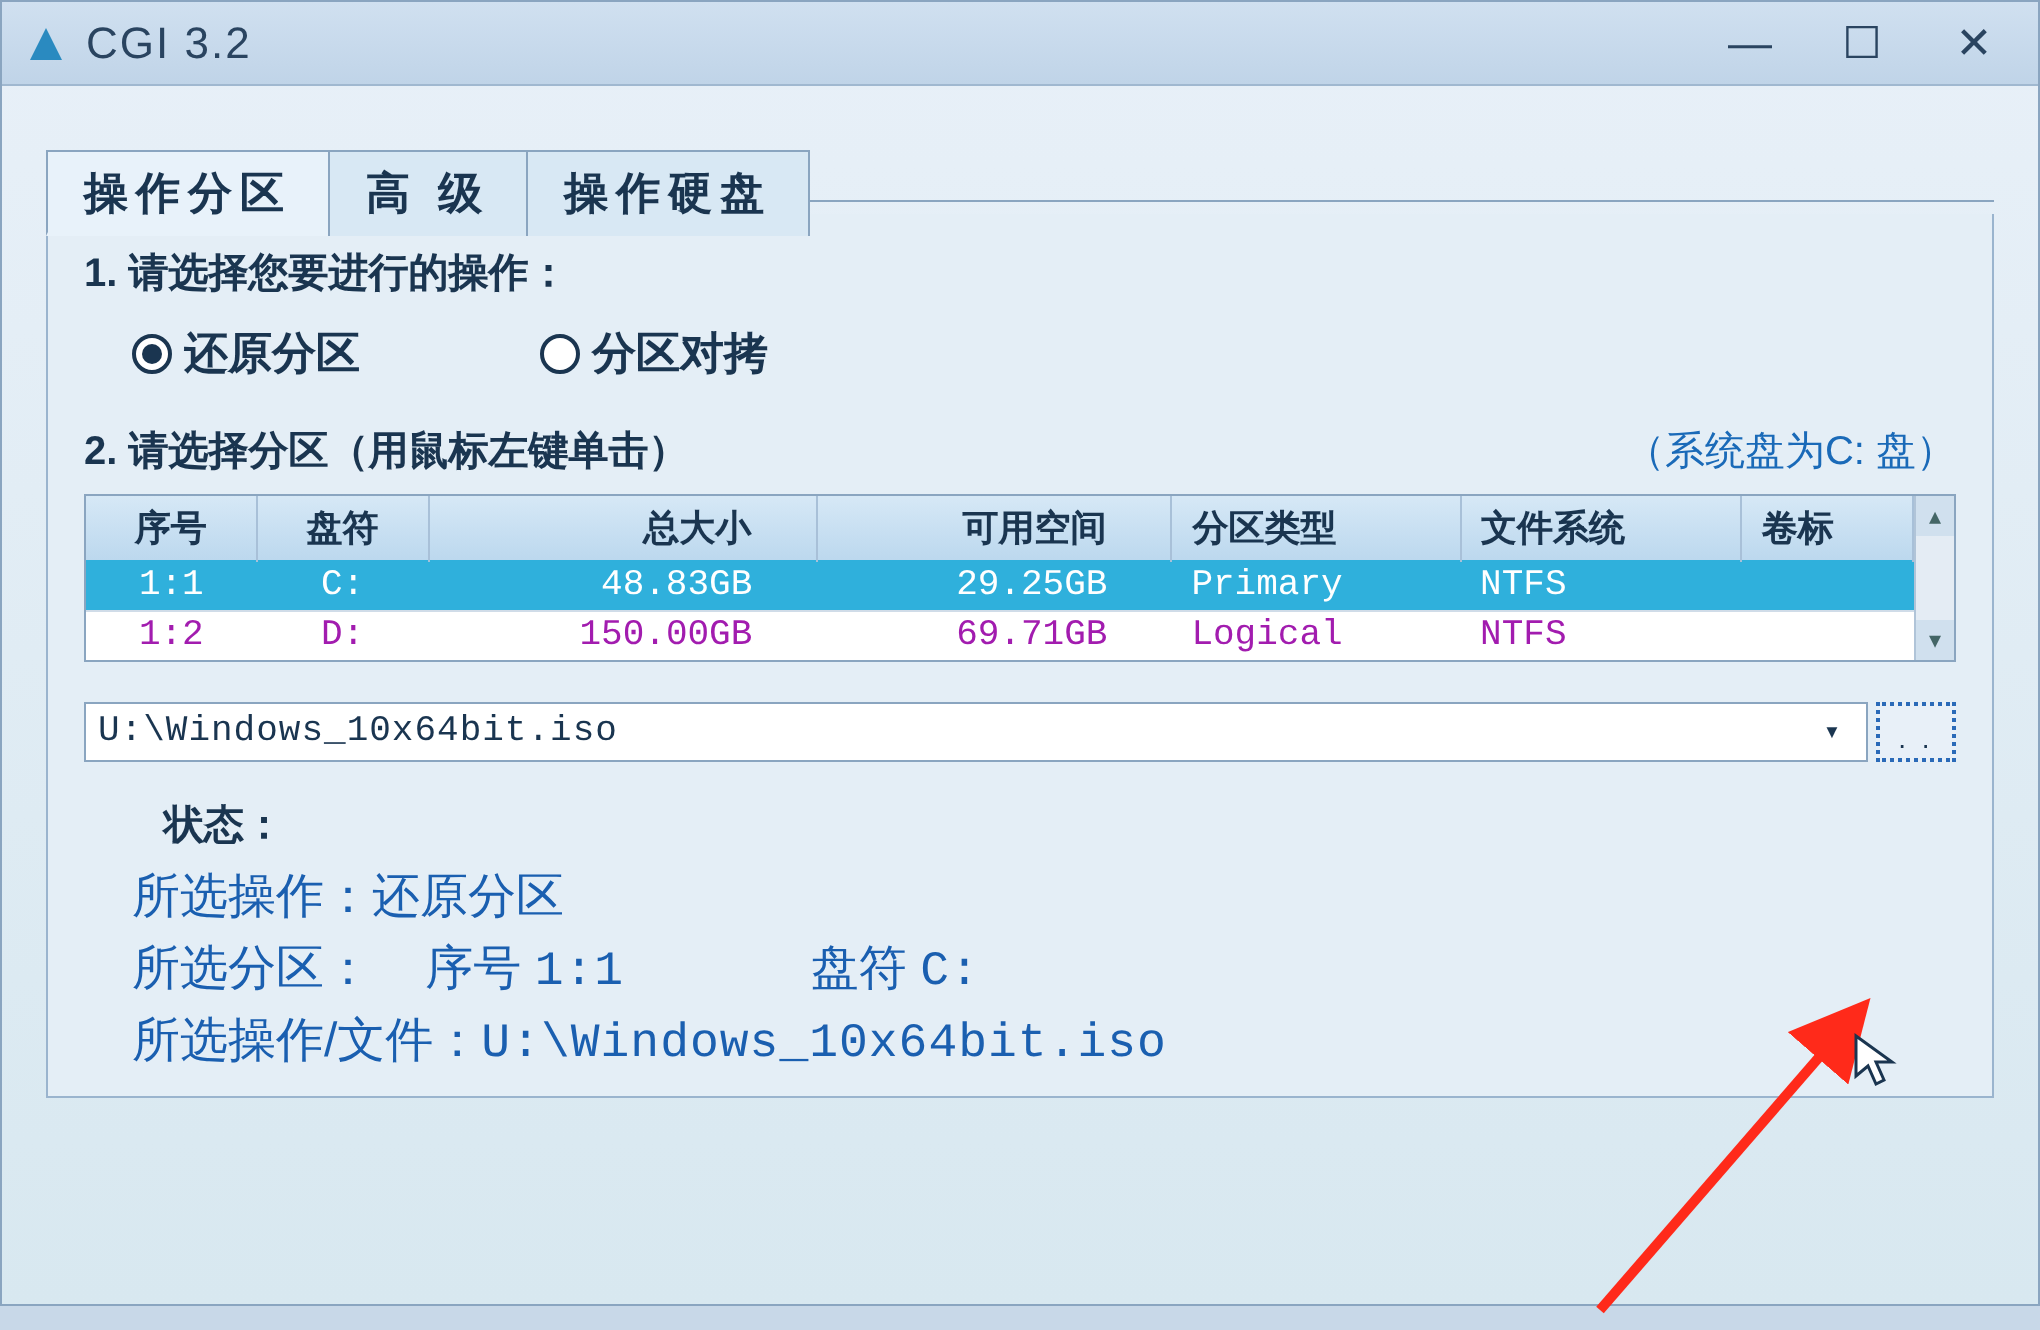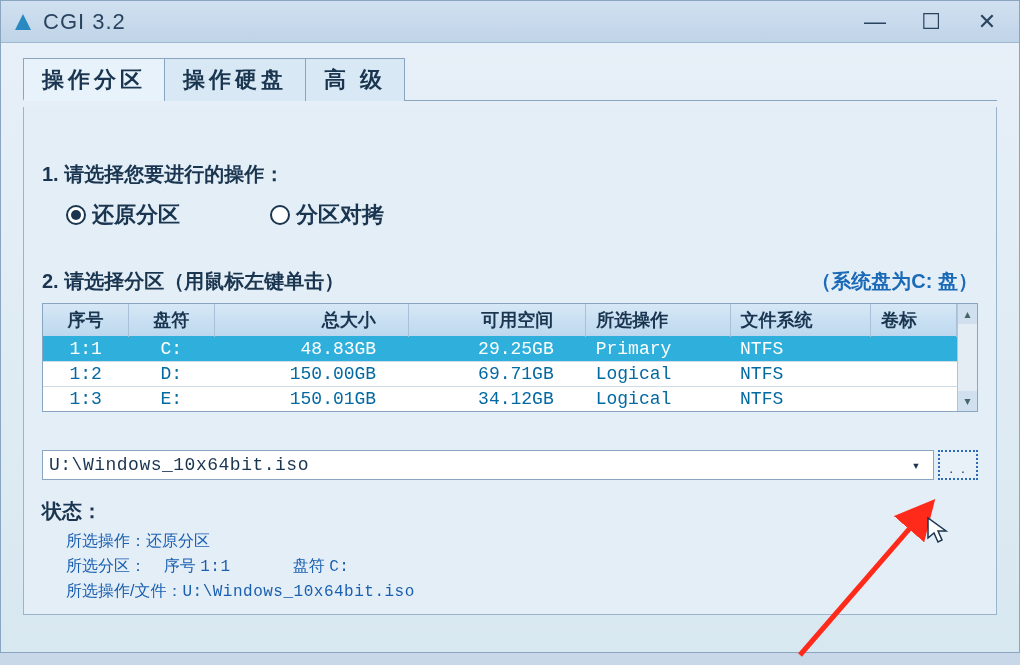--- a/index.html
+++ b/index.html
@@ -63,33 +63,33 @@
     padding: 6px 18px 4px 18px;
     border: 1px solid #8aa5c0;
     border-bottom: none;
     margin-right: -1px;
     background: #d8e8f4;
     font-size: 22px;
     font-weight: 700;
     color: #1a3550;
     letter-spacing: 4px;
     position: relative;
-    top: 1px;
+    top: 18px;
   }
   .tab.active {
     background: #e8f2fa;
     border-bottom: 2px solid #e8f2fa;
   }
   .panel {
     border: 1px solid #9ab4ce;
     border-top: none;
     padding: 16px 18px 8px 18px;
     background: #e4eef6;
   }
-  .section { margin-bottom: 20px; margin-top: 38px; }
+  .section { margin-bottom: 20px; }
   .step-label {
     font-size: 20px;
     font-weight: 700;
     color: #1a3550;
     margin-bottom: 12px;
   }
   .radio-row {
     display: flex;
     gap: 90px;
     padding-left: 24px;
@@ -105,42 +105,42 @@
     display: inline-flex; align-items:center; justify-content:center;
     background: #fff;
   }
   .radio .dot.inner::after {
     content:""; width:10px; height:10px; background:#1a3550; border-radius:50%;
   }
   .step2-head {
     display:flex; align-items: baseline; justify-content: space-between;
     margin-bottom: 8px;
   }
-  .hint { color: #1a6ab8; font-size: 20px; font-weight: 700; }
+  .hint { color: #1a6ab8; font-size: 20px; font-weight: 400; }
   .table-wrap {
     border: 1px solid #8aa5c0;
     background: #fff;
     display: flex;
   }
   .table-scroll { flex:1; }
   table { width: 100%; border-collapse: collapse; font-family: "Courier New", monospace; font-size: 18px; }
   thead th {
     background: linear-gradient(180deg, #d6e8f6 0%, #bcd8ee 100%);
     color: #1a3550;
     font-weight: 700;
     text-align: left;
     padding: 4px 10px;
     border-right: 1px solid #a8c0d8;
     font-family: "Microsoft YaHei","SimSun",sans-serif;
     font-size: 18px;
   }
   tbody td {
     padding: 2px 10px;
     border-top: 1px solid #d0dce8;
-    color: #0369a1;
+    color: #a21caf;
     white-space: nowrap;
   }
   tbody tr.selected td {
     background: #2fb0dc;
     color: #ffffff;
     border-top-color: #2fb0dc;
   }
   td.num-col, th.num-col { text-align: center; }
   td.size-col, th.size-col { text-align: right; padding-right: 32px;}
   .vscroll {
@@ -169,22 +169,22 @@
   }
   .browse-btn {
     width:40px; height:30px;
     border:2px dotted #2a6ab8;
     background:#e8f0f8;
     display:flex; align-items:flex-end; justify-content:center;
     font-size:14px; letter-spacing:2px; color:#1a3550;
     padding-bottom:2px;
   }
   .status { margin-top: 18px; }
-  .status-title { font-size:20px; font-weight:700; color:#1a3550; margin-bottom:6px; }
-  .status-line { font-size:16px; color:#1a5fb0; font-family:"Microsoft YaHei","SimSun",sans-serif; padding-left:24px; margin-bottom:4px;}
+  .status-title { font-size:20px; font-weight:700; color:#1a3550; margin-bottom:6px;margin-left:40px; }
+  .status-line { font-size:24px; color:#1a5fb0; font-family:"Microsoft YaHei","SimSun",sans-serif; padding-left:24px; margin-bottom:4px;}
   .status-line .mono, .file-path { font-family:"Courier New", monospace; letter-spacing:0.5px;}
   
   .red-arrow {
     position:absolute;
     left: 790px; top: 485px;
     pointer-events:none;
   }
   
   .cursor {
     position:absolute; left:926px; top:516px;
@@ -205,22 +205,22 @@
     <div class="win-controls">
       <div class="win-btn">—</div>
       <div class="win-btn">☐</div>
       <div class="win-btn">✕</div>
     </div>
   </div>
 
   <div class="client">
     <div class="tabs">
       <div class="tab active">操作分区</div>
+      <div class="tab">高 级</div>
       <div class="tab">操作硬盘</div>
-      <div class="tab">高 级</div>
     </div>
 
     <div class="panel">
 
       <div class="section">
         <div class="step-label">1. 请选择您要进行的操作：</div>
         <div class="radio-row">
           <label class="radio">
             <span class="dot inner"></span>
             <span>还原分区</span>
@@ -239,21 +239,21 @@
         </div>
         <div class="table-wrap">
           <div class="table-scroll">
             <table>
               <thead>
                 <tr>
                   <th class="num-col">序号</th>
                   <th class="num-col">盘符</th>
                   <th class="size-col">总大小</th>
                   <th class="size-col">可用空间</th>
-                  <th>所选操作</th>
+                  <th>分区类型</th>
                   <th>文件系统</th>
                   <th>卷标</th>
                 </tr>
               </thead>
               <tbody id="partition-tbody">
                   <tr class="selected">
                     <td class="num-col">1:1</td>
                     <td class="num-col">C:</td>
                     <td class="size-col">48.83GB</td>
                     <td class="size-col">29.25GB</td>
@@ -263,29 +263,20 @@
                   </tr>
                   <tr>
                     <td class="num-col">1:2</td>
                     <td class="num-col">D:</td>
                     <td class="size-col">150.00GB</td>
                     <td class="size-col">69.71GB</td>
                     <td>Logical</td>
                     <td>NTFS</td>
                     <td></td>
                   </tr>
-                  <tr>
-                    <td class="num-col">1:3</td>
-                    <td class="num-col">E:</td>
-                    <td class="size-col">150.01GB</td>
-                    <td class="size-col">34.12GB</td>
-                    <td>Logical</td>
-                    <td>NTFS</td>
-                    <td></td>
-                  </tr>
                 </tbody>
             </table>
           </div>
           <div class="vscroll">
             <div class="arrow">▴</div>
             <div class="track"></div>
             <div class="arrow">▾</div>
           </div>
         </div>
       </div>

